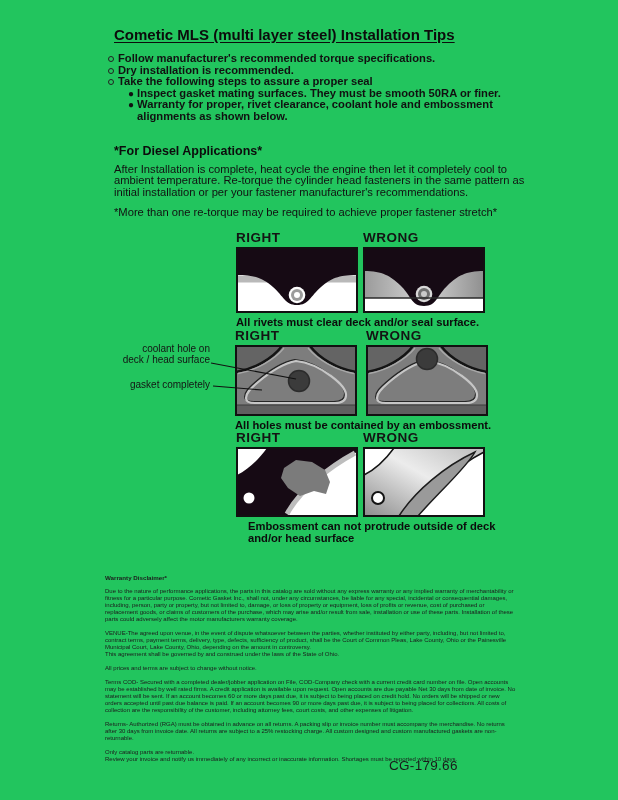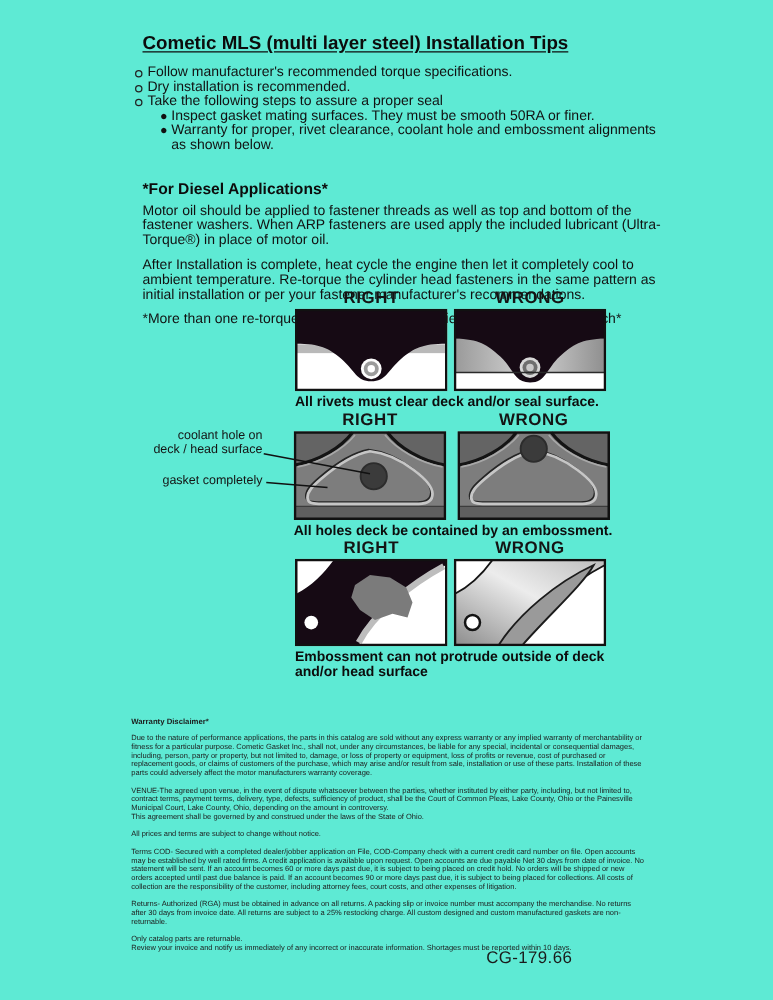--- a/index.html
+++ b/index.html
@@ -1,33 +1,33 @@
 <!DOCTYPE html>
 <html><head>
 <meta charset="utf-8">
 <style>
   html,body{margin:0;padding:0;background:#fff;}
   .page{
-    position:relative;width:618px;height:800px;background:#5eead4;overflow:hidden;
+    position:relative;width:618px;height:800px;background:#22c55e;overflow:hidden;
     font-family:"Liberation Sans",sans-serif;color:#111;
   }
   
   .content-top{position:absolute;left:107px;top:26px;width:432px;}
   .title{font-size:15px;font-weight:700;text-decoration:underline;text-underline-offset:2px;margin:0 0 10px 7px;color:#0c0c0c;}
   .blist{margin:0;padding:0;list-style:none;font-size:11.2px;line-height:11.6px;}
-  .blist li{display:flex;align-items:flex-start;margin:0;}
+  .blist li{display:flex;align-items:flex-start;margin:0;font-weight:bold;}
   .obullet{flex:0 0 auto;width:4px;height:4px;border:1px solid #222;border-radius:50%;margin:3px 4px 0 1px;}
   .sub li{margin-left:21px;}
   .fbullet{flex:0 0 auto;font-size:10px;line-height:11.6px;margin-right:3px;}
   .section-h{font-size:12.5px;font-weight:700;margin:21px 0 6px 7px;color:#0c0c0c;}
   .para{font-size:11.2px;line-height:11.8px;margin:0 0 8px 7px;width:424px;}
   
   .pair{position:absolute;}
   .labels-row{display:flex;margin-bottom:2px;}
-  .vlabel{width:122px;text-align:center;font-size:13.5px;font-weight:700;letter-spacing:.5px;color:#141414;}
+  .vlabel{width:122px;font-size:13.5px;font-weight:700;letter-spacing:.5px;color:#141414;}
   .boxes-row{display:flex;}
   .gap5 .labels-row,.gap5 .boxes-row{gap:5px;}
   .gap9 .labels-row,.gap9 .boxes-row{gap:9px;}
   svg.dbox{display:block;}
   .caption{font-size:11.2px;line-height:11.5px;font-weight:700;margin-top:4px;color:#0c0c0c;}
   
   .annotations{position:absolute;left:118px;top:343px;width:92px;text-align:right;font-size:10px;line-height:11px;color:#141414;}
   .ann2{margin-top:14px;}
   .leader-overlay{position:absolute;left:110px;top:340px;width:200px;height:60px;z-index:5;pointer-events:none;}
   
@@ -61,21 +61,20 @@
       <li>
           <span class="fbullet">●</span>
           <span>Inspect gasket mating surfaces.  They must be smooth 50RA or finer.</span>
         </li>
       <li>
           <span class="fbullet">●</span>
           <span>Warranty for proper, rivet clearance, coolant hole and embossment alignments as shown below.</span>
         </li>
     </ul>
     <h2 class="section-h">*For Diesel Applications*</h2>
-    <p class="para">Motor oil should be applied to fastener threads as well as top and bottom of the fastener washers. When ARP fasteners are used apply the included lubricant (Ultra-Torque®) in place of motor oil.</p>
     <p class="para">After Installation is complete, heat cycle the engine then let it completely cool to ambient temperature. Re-torque the cylinder head fasteners in the same pattern as initial installation or per your fastener manufacturer's recommendations.</p>
     <p class="para">*More than one re-torque may be required to achieve proper fastener stretch*</p>
   </div>
 
   <div class="pair gap5" style="left:236px;top:230px;">
     <div class="labels-row">
       <div class="vlabel">RIGHT</div>
       <div class="vlabel">WRONG</div>
     </div>
     <div class="boxes-row">
@@ -147,21 +146,21 @@
         <path d="M49,3 C40,14 22,25 3,28.5" stroke="#a8a8a8" stroke-width="1.3" fill="none"></path>
         <path d="M73,3 C82,14 100,25 119,28.5" stroke="#a8a8a8" stroke-width="1.3" fill="none"></path>
         <g>
           <path d="M61,16 C50,18 36,26 22,38 C15,44 11,48 11,53 C11,57 14,58 20,58 L100,58 C107,58 111,56 111,50 C111,44 104,37 96,31 C84,22 71,17 61,16 Z" fill="none" stroke="#262626" stroke-width="1.6" transform="translate(-1.2,-1.2)"></path>
           <path d="M61,16 C50,18 36,26 22,38 C15,44 11,48 11,53 C11,57 14,58 20,58 L100,58 C107,58 111,56 111,50 C111,44 104,37 96,31 C84,22 71,17 61,16 Z" fill="none" stroke="#c6c6c6" stroke-width="2.2"></path>
         </g>
         <circle cx="61" cy="14" r="10.5" fill="#3b3b3b" stroke="#2c2c2c" stroke-width="1.5"></circle>
         <rect x="1" y="1" width="120" height="69" fill="none" stroke="#111" stroke-width="2"></rect>
       </svg>
     </div>
-    <div class="caption">All holes deck be contained by an embossment.</div>
+    <div class="caption">All holes must be contained by an embossment.</div>
   </div>
 
   <div class="annotations">
     <div>
       <div>coolant hole on</div>
       <div>deck / head surface</div>
     </div>
     <div class="ann2">gasket completely</div>
   </div>
   <svg class="leader-overlay" viewBox="0 0 200 60">
@@ -191,21 +190,21 @@
               <stop offset="1" stop-color="#bdbdbd"></stop>
           </linearGradient>
         </defs>
         <rect x="0" y="0" width="122" height="70" fill="#fff"></rect>
         <path d="M31,1 H121 V5 C94,19 64,45 51,69 H1 V28 C13,22 23,12 31,1 Z" fill="url(#g3)" stroke="#141414" stroke-width="1.5"></path>
         <path d="M36,69 C52,44 82,19 112,5 C104,20 76,45 55,69 Z" fill="#9a9a9a" stroke="#1c1c1c" stroke-width="1.5"></path>
         <circle cx="15" cy="51" r="6" fill="#ffffff" stroke="#141414" stroke-width="2"></circle>
         <rect x="1" y="1" width="120" height="68" fill="none" stroke="#111" stroke-width="2"></rect>
       </svg>
     </div>
-    <div class="caption" style="white-space:pre-line;">Embossment can not protrude outside of deck
+    <div class="caption" style="white-space:pre-line;margin-left:12px;">Embossment can not protrude outside of deck
 and/or head surface</div>
   </div>
 
   <div class="disclaimer">
     <p class="dh">Warranty Disclaimer*</p>
     <p>Due to the nature of performance applications, the parts in this catalog are sold without any express warranty or any implied warranty of merchantability or fitness for a particular purpose.  Cometic Gasket Inc., shall not, under any circumstances, be liable for any special, incidental or consequential damages, including, person, party or property, but not limited to, damage, or loss of property or equipment, loss of profits or revenue, cost of purchased or replacement goods, or claims of customers of the purchase, which may arise and/or result from sale, installation or use of these parts.  Installation of these parts could adversely affect the motor manufacturers warranty coverage.</p>
     <p>VENUE-The agreed upon venue, in the event of dispute whatsoever between the parties, whether instituted by either party, including, but not limited to, contract terms, payment terms, delivery, type, defects, sufficiency of product, shall be the Court of Common Pleas, Lake County, Ohio or the Painesville Municipal Court, Lake County, Ohio, depending on the amount in controversy.
 This agreement shall be governed by and construed under the laws of the State of Ohio.</p>
     <p>All prices and terms are subject to change without notice.</p>
     <p>Terms COD- Secured with a completed dealer/jobber application on File, COD-Company check with a current credit card number on file.  Open accounts may be established by well rated firms.  A credit application is available upon request.  Open accounts are due payable Net 30 days from date of invoice.  No statement will be sent.  If an account becomes 60 or more days past due, it is subject to being placed on credit hold.  No orders will be shipped or new orders accepted until past due balance is paid.  If an account becomes 90 or more days past due, it is subject to being placed for collections.  All costs of collection are the responsibility of the customer, including attorney fees, court costs, and other expenses of litigation.</p>

